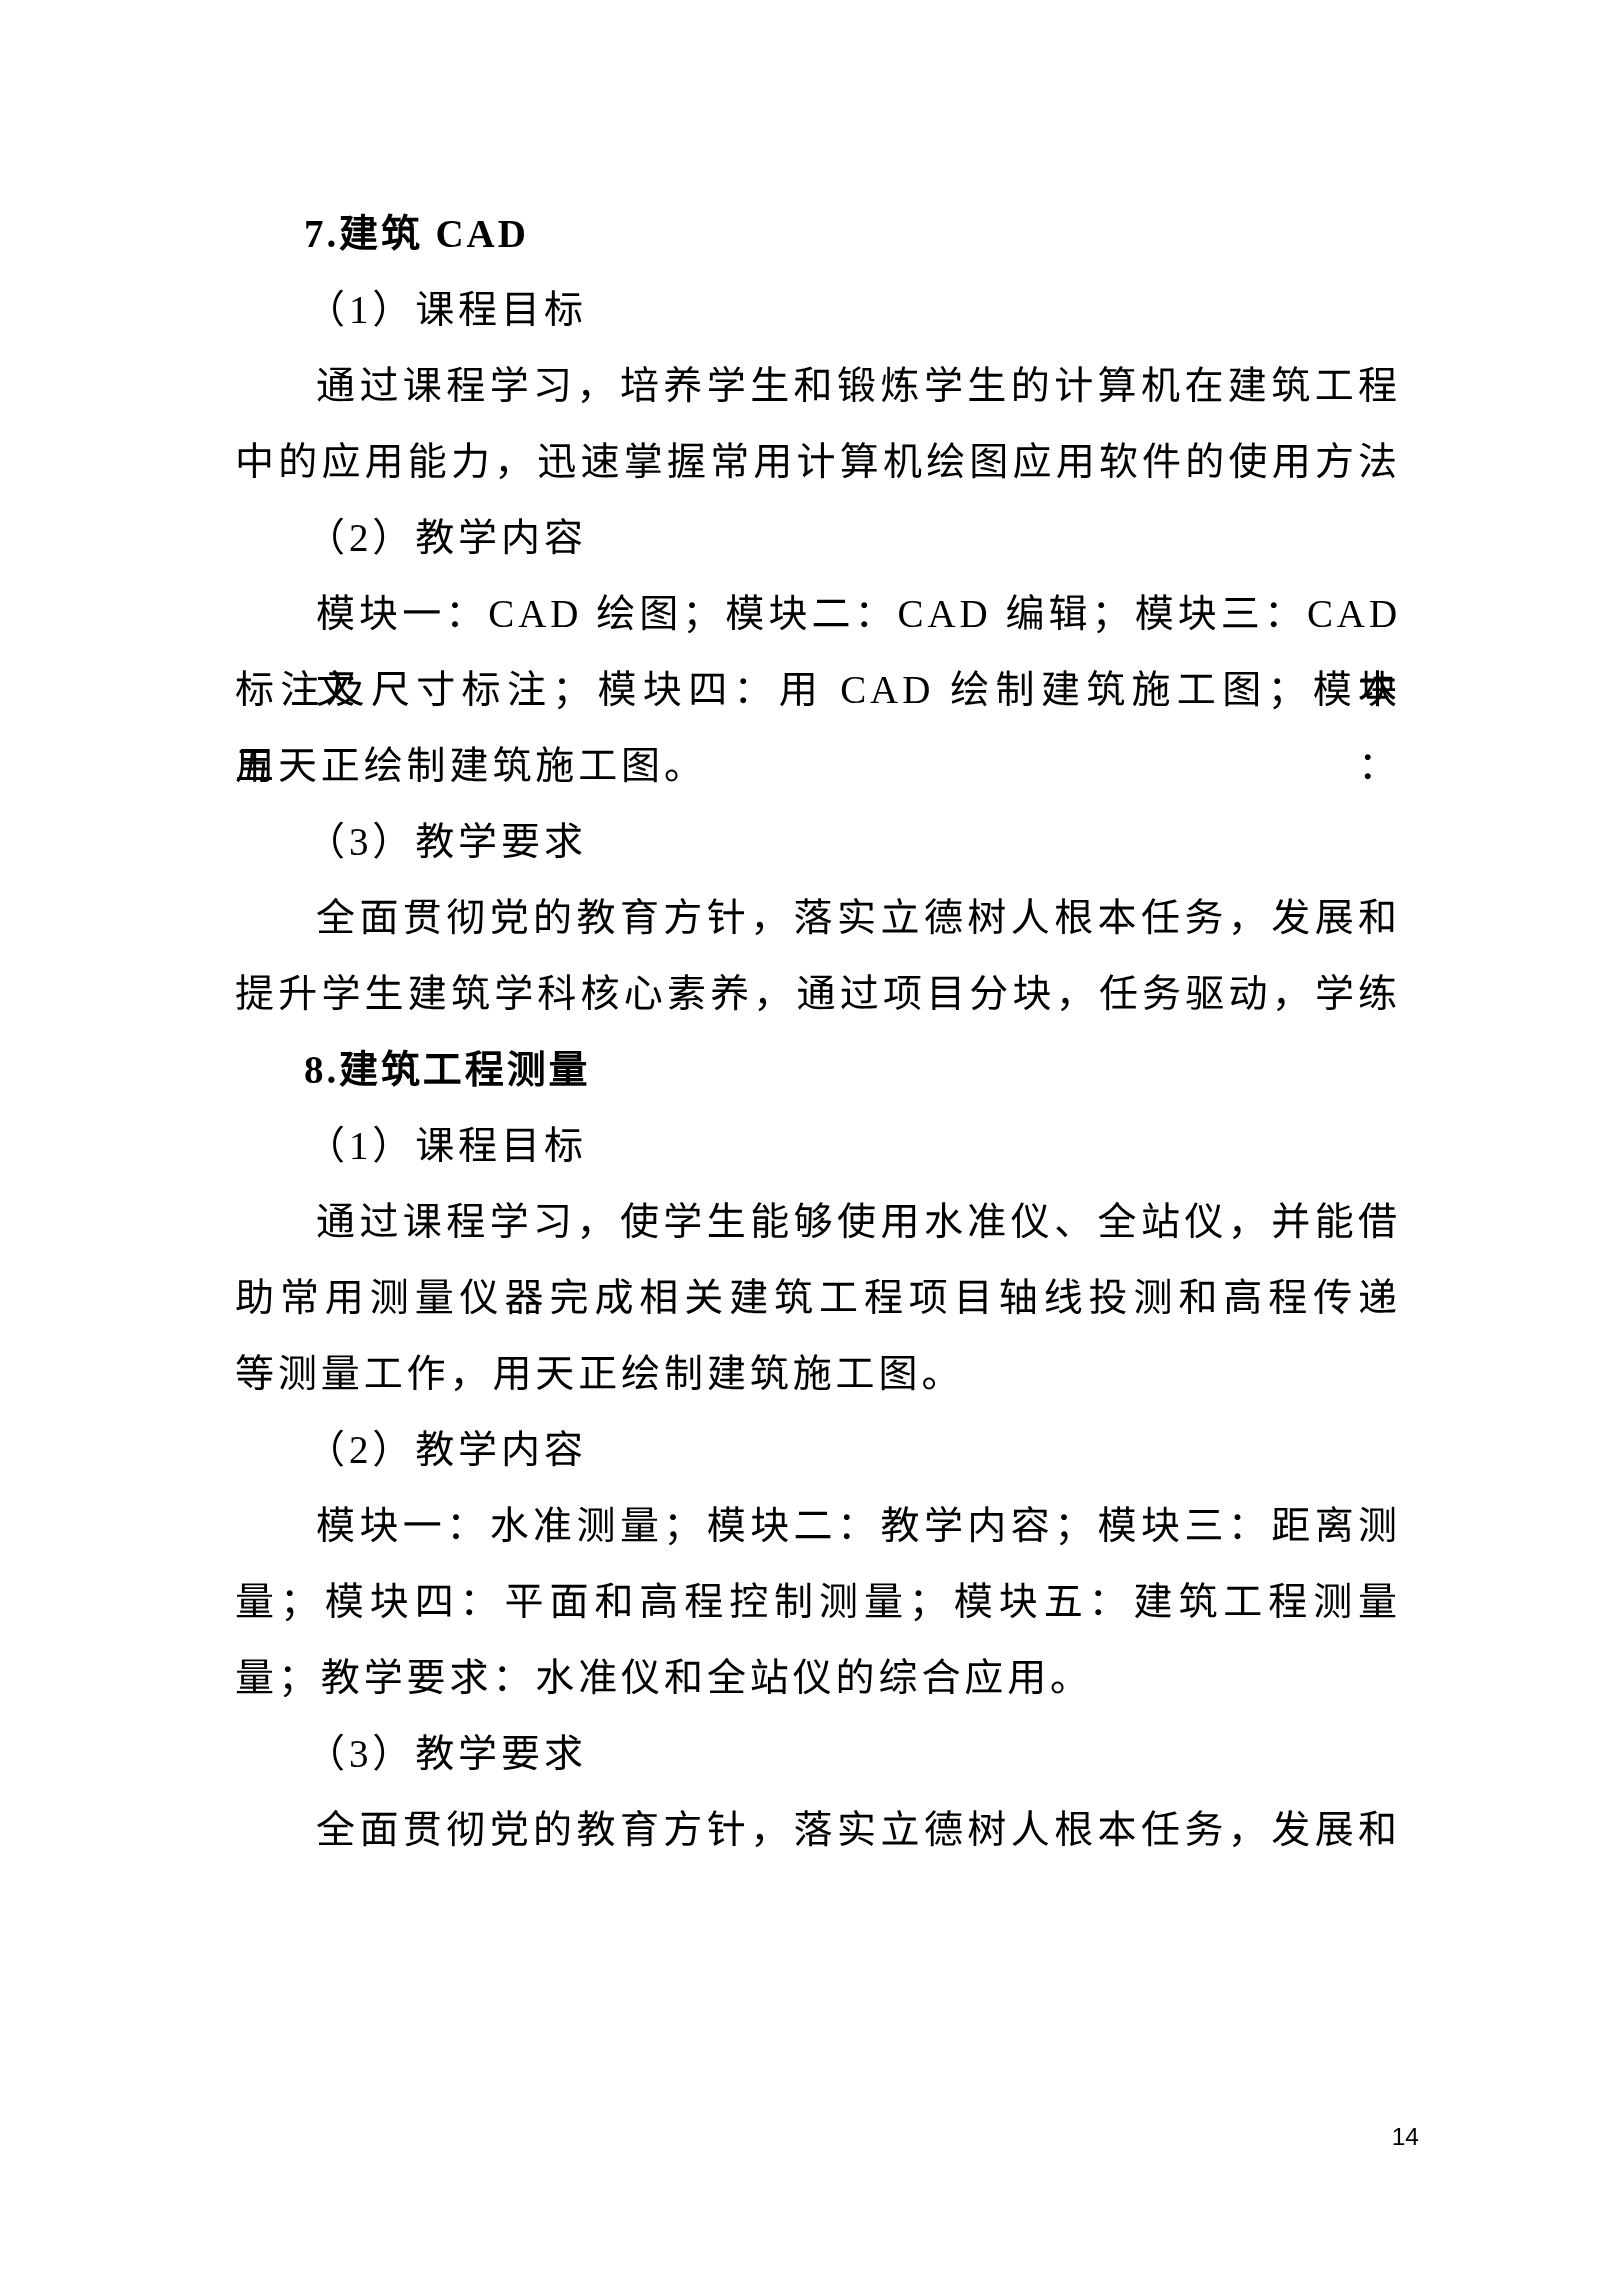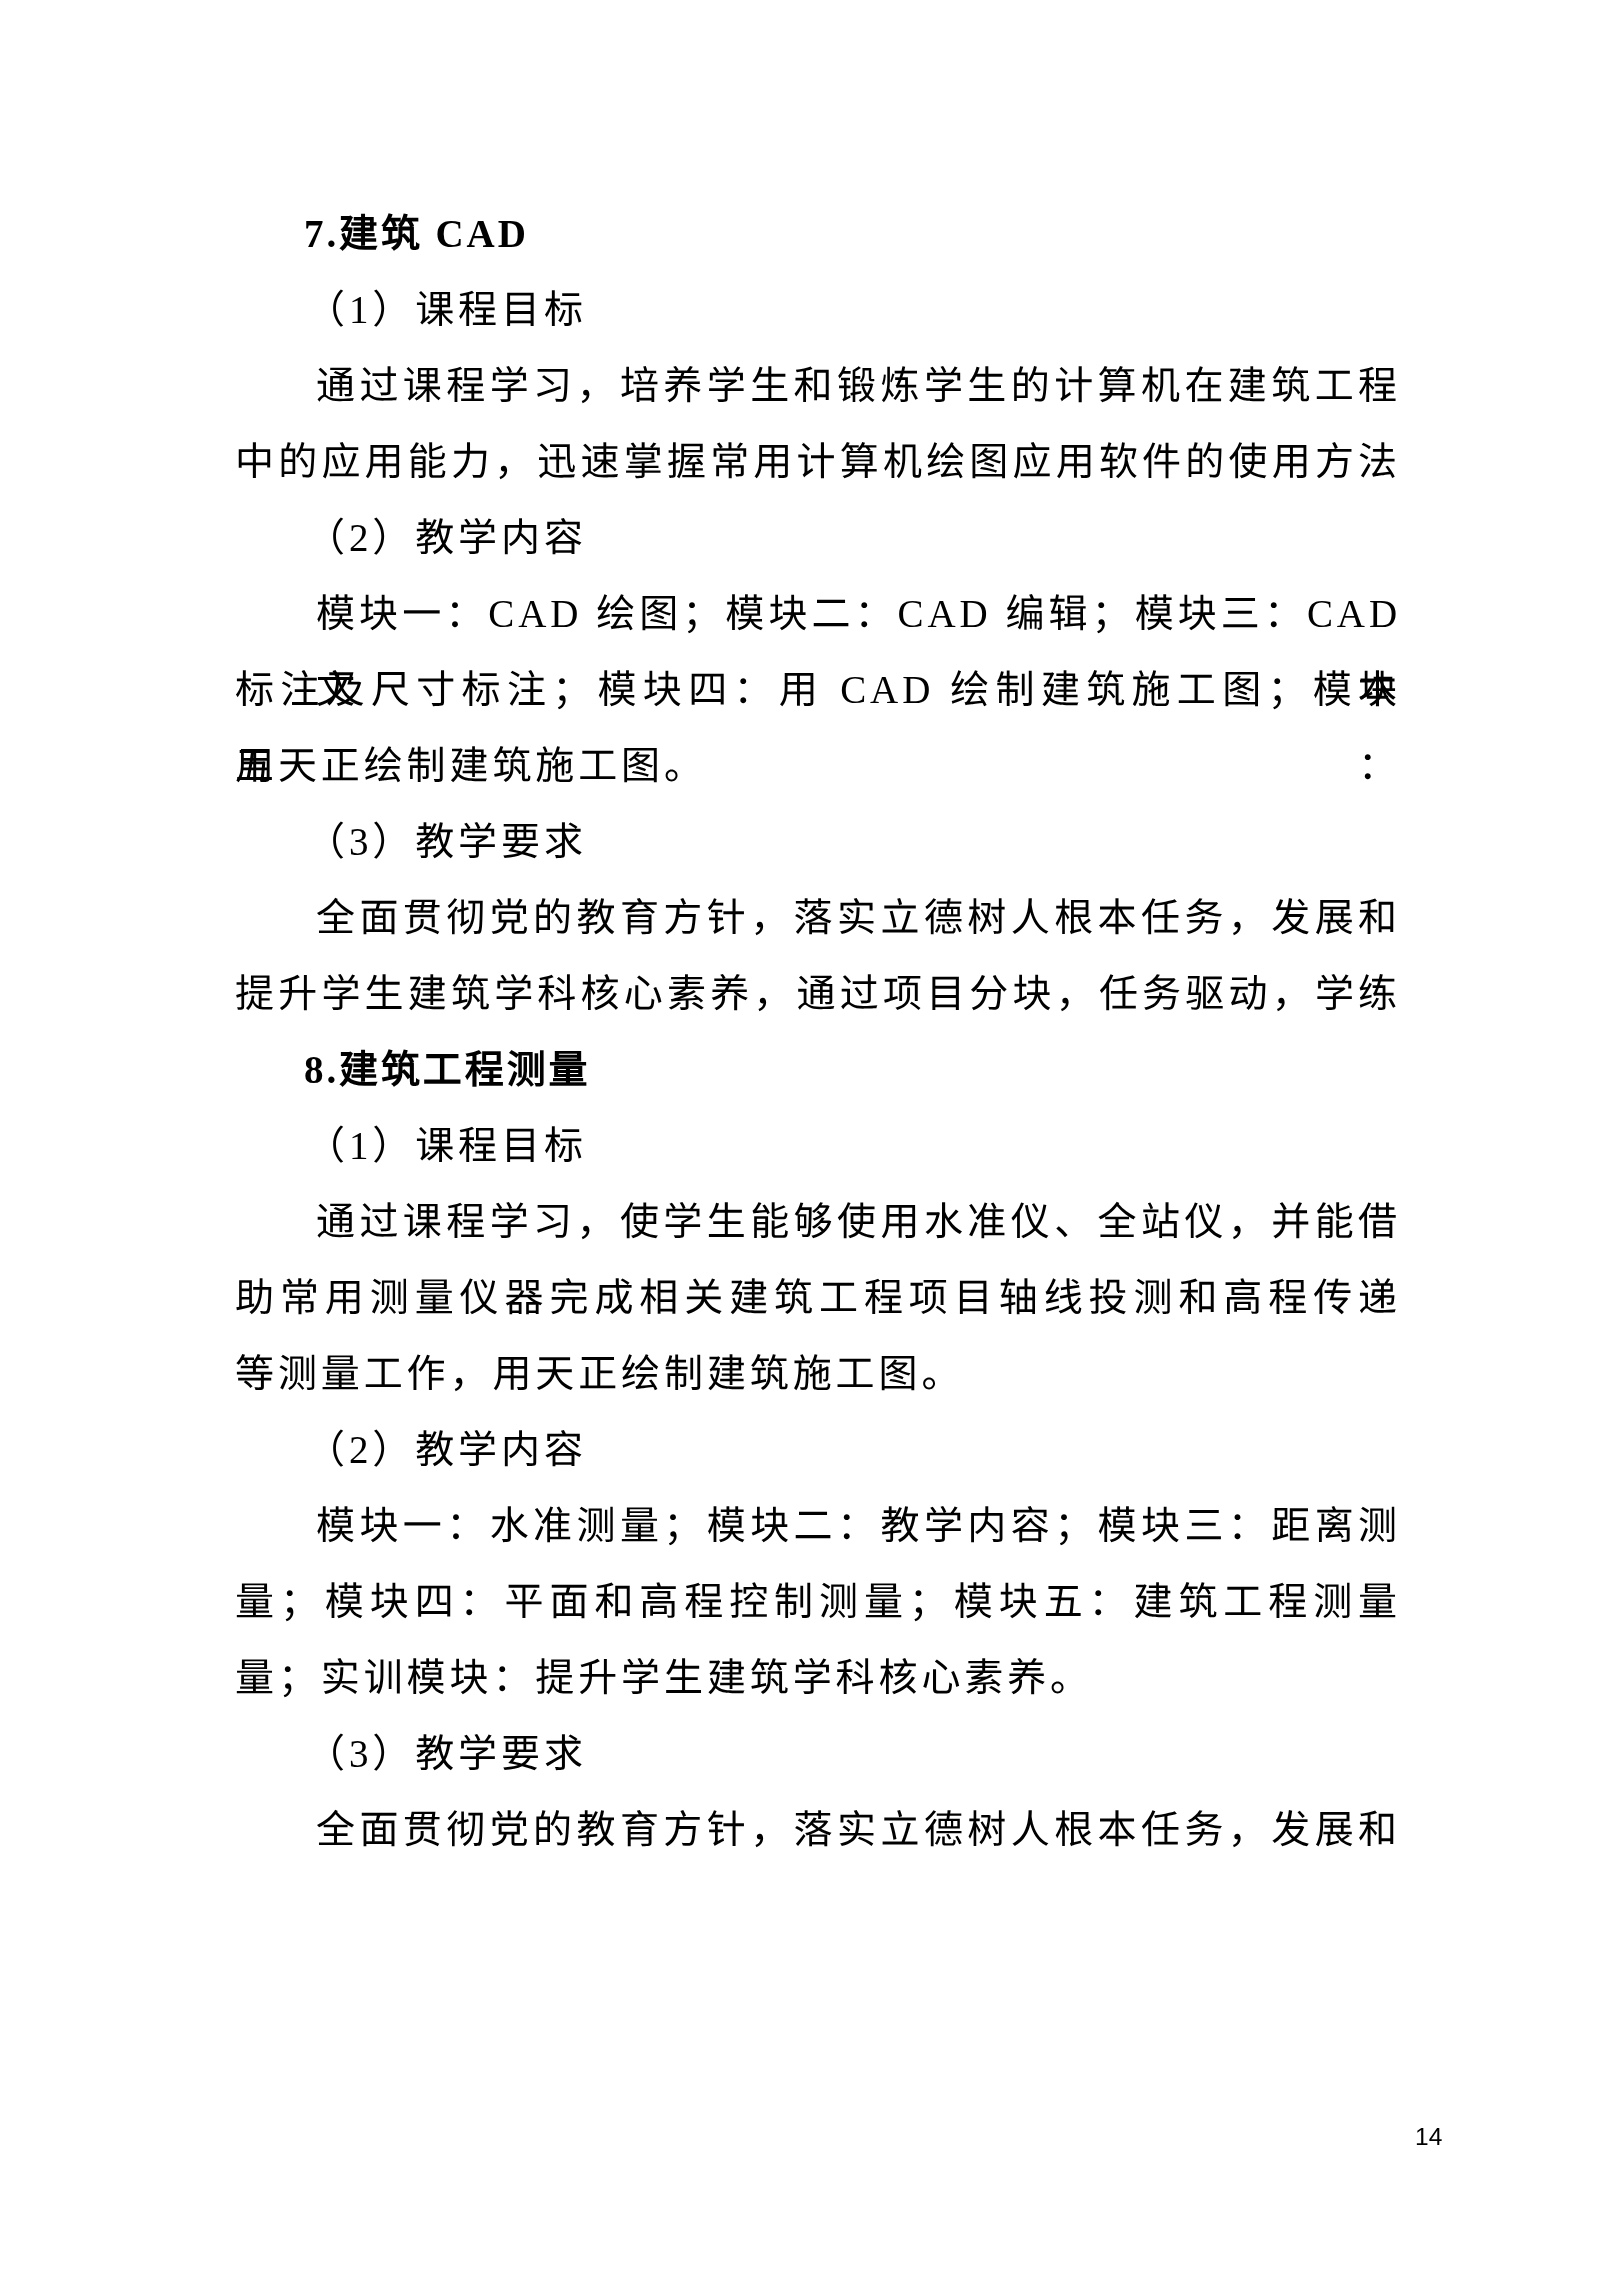--- a/index.html
+++ b/index.html
@@ -40,29 +40,29 @@
   .line.sub {
     padding-left: 71px;
   }
   .line.heading {
     padding-left: 69px;
     font-weight: bold;
     letter-spacing: 2.9px;
   }
   .page-number {
     position: absolute;
-    left: 1415px;
+    left: 1370px;
     top: 2117px;
     width: 49px;
     height: 39px;
     line-height: 39px;
     font-family: "Liberation Sans", "DejaVu Sans", sans-serif;
     font-size: 24.5px;
     color: #000000;
-    text-align: left;
+    text-align: right;
   }
 </style>
 </head>
 <body>
 
 <div class="page">
   <div class="text-column">
     <div class="line heading">7.建筑 CAD</div>
     <div class="line sub">（1）课程目标</div>
     <div class="line first justify">通过课程学习，培养学生和锻炼学生的计算机在建筑工程</div>
@@ -75,20 +75,20 @@
     <div class="line first justify">全面贯彻党的教育方针，落实立德树人根本任务，发展和</div>
     <div class="line justify">提升学生建筑学科核心素养，通过项目分块，任务驱动，学练</div>
     <div class="line heading">8.建筑工程测量</div>
     <div class="line sub">（1）课程目标</div>
     <div class="line first justify">通过课程学习，使学生能够使用水准仪、全站仪，并能借</div>
     <div class="line justify">助常用测量仪器完成相关建筑工程项目轴线投测和高程传递</div>
     <div class="line">等测量工作，用天正绘制建筑施工图。</div>
     <div class="line sub">（2）教学内容</div>
     <div class="line first justify">模块一：水准测量；模块二：教学内容；模块三：距离测</div>
     <div class="line justify">量；模块四：平面和高程控制测量；模块五：建筑工程测量</div>
-    <div class="line">量；实训模块：提升学生建筑学科核心素养。</div>
+    <div class="line">量；教学要求：水准仪和全站仪的综合应用。</div>
     <div class="line sub">（3）教学要求</div>
     <div class="line first justify">全面贯彻党的教育方针，落实立德树人根本任务，发展和</div>
   </div>
 
   <div class="page-number">14</div>
 </div>
 
 
 </body></html>

